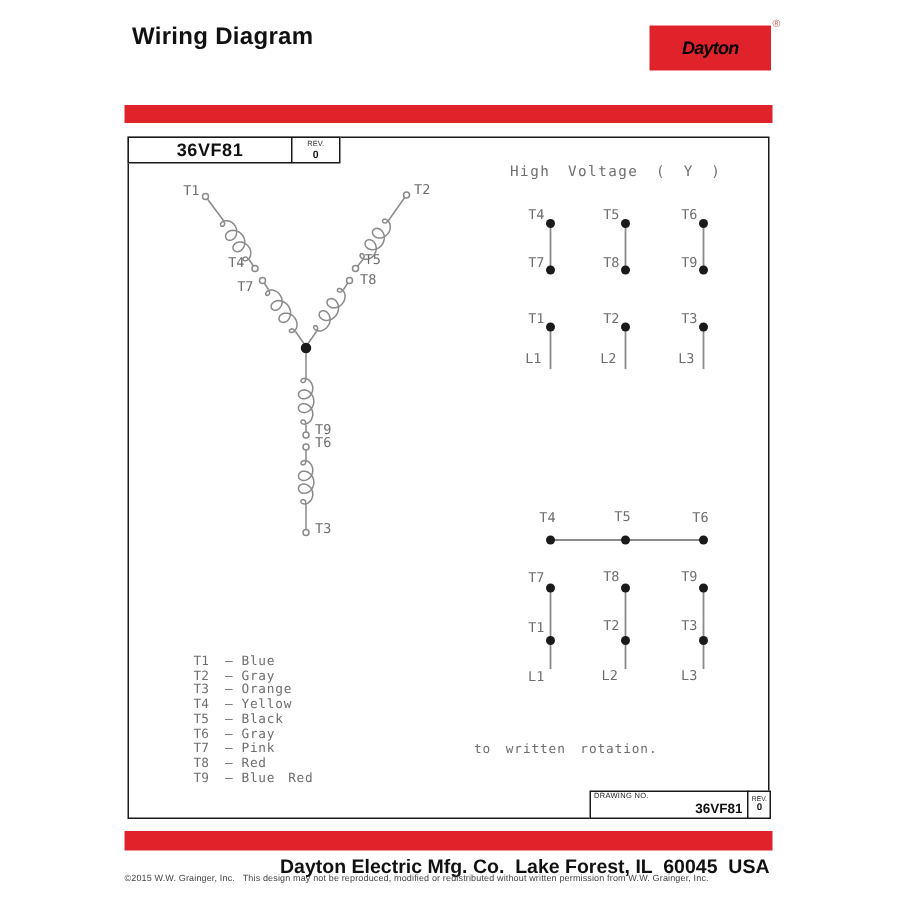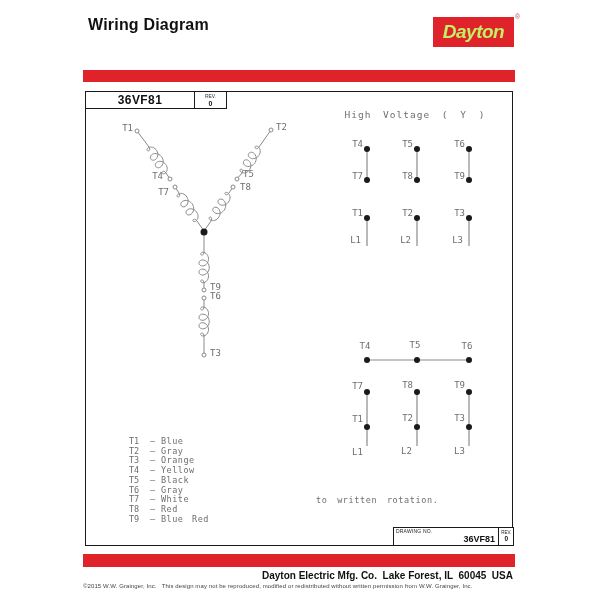--- a/index.html
+++ b/index.html
@@ -6,53 +6,53 @@
   html,body { background:#fff; }
   #page {
     position:relative; width:600px; height:600px; background:#ffffff;
     font-family:"Liberation Sans", sans-serif; overflow:hidden;
   }
   .abs { position:absolute; }
   .pre { white-space:pre; }
   .doc-title { left:88px; top:16px; font-size:16px; font-weight:bold; color:#111; letter-spacing:.2px; }
   .logo-box { left:433px; top:17px; width:81px; height:30px; background:#e0222b;
     display:flex; align-items:center; justify-content:center; }
-  .logo-text { color:#bef264; font-weight:bold; font-style:italic; font-size:19px; letter-spacing:-.5px;
+  .logo-text { color:#000000; font-weight:bold; font-style:italic; font-size:12px; letter-spacing:-.5px;
     font-family:"Liberation Sans", sans-serif; }
   .logo-reg { left:515px; top:13px; font-size:7px; color:#b55; }
   .red-bar-top { left:83px; top:70px; width:432px; height:12px; background:#e0222b; }
   .main-box { left:85px; top:91px; width:428px; height:455px; border:1.5px solid #1a1a1a; background:#fff; }
   .model-cell { left:85px; top:91px; width:110px; height:18px; border:1.5px solid #1a1a1a;
     display:flex; align-items:center; justify-content:center; font-size:12px; font-weight:bold; color:#111;
     letter-spacing:.4px; background:#fff; }
   .rev-cell { left:194px; top:91px; width:33px; height:18px; border:1.5px solid #1a1a1a; background:#fff;
     display:flex; flex-direction:column; align-items:center; justify-content:center; line-height:1; }
   .rev-cell .rev-lbl { font-size:5px; color:#333; }
   .rev-cell .rev-val { font-size:7px; font-weight:bold; color:#111; margin-top:1px; }
   .cad { font-family:"DejaVu Sans Mono", monospace; color:#6e6e6e; }
   .t-label { font-size:9px; line-height:9px; }
   .t-right { width:16px; text-align:right; display:inline-block; }
   .t-right18 { width:18px; text-align:right; display:inline-block; }
   .t-center18 { width:18px; text-align:center; display:inline-block; }
-  .sec-title { font-size:9.5px; word-spacing:5px; letter-spacing:1px; text-align:center; }
+  .sec-title { font-size:9.5px; word-spacing:5px; letter-spacing:1px; text-align:left; }
   .legend { left:129px; top:437px; font-size:8.5px; line-height:9.7px; }
   .legend-row { display:flex; }
   .legend-code { width:15px; }
   .legend-dash { width:17px; text-align:center; }
   .legend-name { letter-spacing:.5px; word-spacing:3px; }
   .note-line { font-size:8.5px; letter-spacing:.6px; word-spacing:4px; }
   .tb-outer { left:393px; top:527px; width:120.5px; height:19px; border:1.5px solid #1a1a1a; background:#fff; }
   .tb-dn-label { left:396px; top:528px; font-size:5px; color:#222; letter-spacing:.2px; }
   .tb-dn-value { left:393px; top:534px; width:102px; text-align:right; font-size:9px; font-weight:bold; color:#111; }
   .tb-rev { left:498px; top:527px; width:15.5px; height:19px; border-left:1.5px solid #1a1a1a;
     display:flex; flex-direction:column; align-items:center; justify-content:center; line-height:1; }
   .tb-rev .rev-lbl { font-size:4.5px; color:#222; }
   .tb-rev .rev-val { font-size:6.5px; font-weight:bold; color:#111; margin-top:1px; }
   .red-bar-bottom { left:83px; top:554px; width:432px; height:13px; background:#e0222b; }
-  .footer-company { right:87px; top:570px; font-size:10px; font-weight:bold; color:#111;text-align:right; }
+  .footer-company { right:87px; top:570px; font-size:13px; font-weight:bold; color:#111;text-align:right; }
   .footer-copy { left:83px; top:583px; font-size:6px; color:#444; letter-spacing:.1px; }
   svg.diagram { position:absolute; left:0; top:0; }
 </style>
 </head>
 <body>
 
 <div id="page">
 
   <div class="abs doc-title">Wiring Diagram</div>
   <div class="abs logo-box">
@@ -201,21 +201,21 @@
         <span class="legend-name">Black</span>
       </div>
     <div class="legend-row">
         <span class="legend-code">T6</span>
         <span class="legend-dash">–</span>
         <span class="legend-name">Gray</span>
       </div>
     <div class="legend-row">
         <span class="legend-code">T7</span>
         <span class="legend-dash">–</span>
-        <span class="legend-name">White</span>
+        <span class="legend-name">Pink</span>
       </div>
     <div class="legend-row">
         <span class="legend-code">T8</span>
         <span class="legend-dash">–</span>
         <span class="legend-name">Red</span>
       </div>
     <div class="legend-row">
         <span class="legend-code">T9</span>
         <span class="legend-dash">–</span>
         <span class="legend-name">Blue Red</span>

